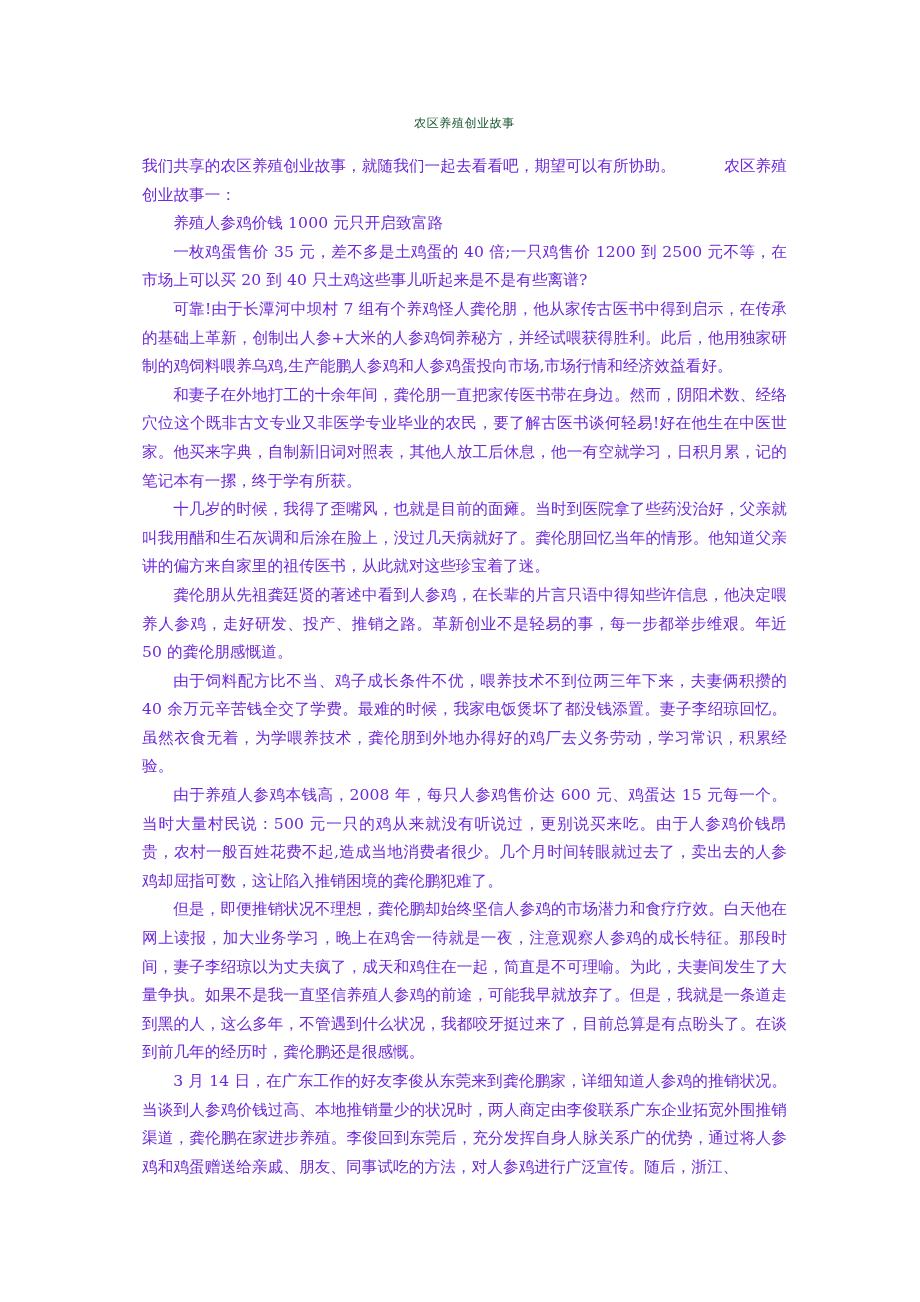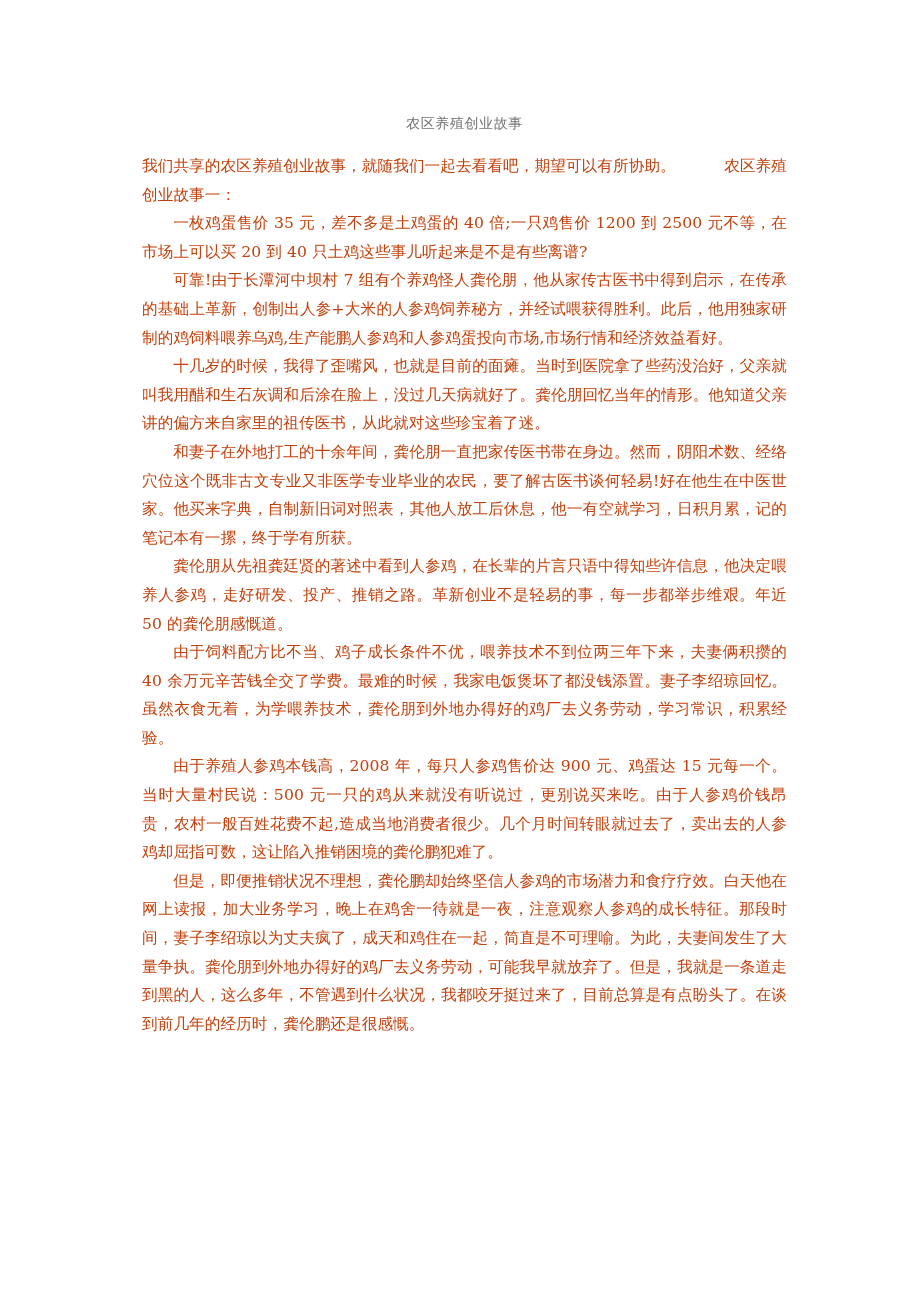--- a/index.html
+++ b/index.html
@@ -22,35 +22,35 @@
     box-sizing: border-box;
   }
   .doc-body {
     position: absolute;
     left: 142px;
     top: 108px;
     width: 645px;
   }
   .doc-title {
     text-align: center;
-    font-size: 14px;
+    font-size: 12px;
     line-height: 30px;
     letter-spacing: 0.6px;
     margin: 0 0 14px 0;
     font-weight: normal;
-    color: #737373;
+    color: #14532d;
   }
   p.para {
     margin: 0;
     font-size: 15.6px;
     line-height: 28.6px;
     text-align: justify;
     text-justify: inter-ideograph;
     letter-spacing: 0.1px;
-    color: #c2410c;
+    color: #6d28d9;
     word-wrap: break-word;
     overflow-wrap: break-word;
   }
   p.indent {
     text-indent: 2em;
   }
   p.noindent {
     text-indent: 0;
   }
   .wide-gap {
@@ -61,33 +61,35 @@
 </head>
 <body>
 
 <div class="page">
   <div class="doc-body">
 
     <h1 class="doc-title">农区养殖创业故事</h1>
 
     <p class="para noindent"><span>我们共享的农区养殖创业故事，就随我们一起去看看吧，期望可以有所协助。</span><span class="wide-gap"></span><span>农区养殖创业故事一：</span></p>
 
+    <p class="para indent">养殖人参鸡价钱 1000 元只开启致富路</p>
 
     <p class="para indent">一枚鸡蛋售价 35 元，差不多是土鸡蛋的 40 倍;一只鸡售价 1200 到 2500 元不等，在市场上可以买 20 到 40 只土鸡这些事儿听起来是不是有些离谱?</p>
 
     <p class="para indent">可靠!由于长潭河中坝村 7 组有个养鸡怪人龚伦朋，他从家传古医书中得到启示，在传承的基础上革新，创制出人参+大米的人参鸡饲养秘方，并经试喂获得胜利。此后，他用独家研制的鸡饲料喂养乌鸡,生产能鹏人参鸡和人参鸡蛋投向市场,市场行情和经济效益看好。</p>
 
 
+    <p class="para indent">和妻子在外地打工的十余年间，龚伦朋一直把家传医书带在身边。然而，阴阳术数、经络穴位这个既非古文专业又非医学专业毕业的农民，要了解古医书谈何轻易!好在他生在中医世家。他买来字典，自制新旧词对照表，其他人放工后休息，他一有空就学习，日积月累，记的笔记本有一摞，终于学有所获。</p>
+
     <p class="para indent">十几岁的时候，我得了歪嘴风，也就是目前的面瘫。当时到医院拿了些药没治好，父亲就叫我用醋和生石灰调和后涂在脸上，没过几天病就好了。龚伦朋回忆当年的情形。他知道父亲讲的偏方来自家里的祖传医书，从此就对这些珍宝着了迷。</p>
-
-    <p class="para indent">和妻子在外地打工的十余年间，龚伦朋一直把家传医书带在身边。然而，阴阳术数、经络穴位这个既非古文专业又非医学专业毕业的农民，要了解古医书谈何轻易!好在他生在中医世家。他买来字典，自制新旧词对照表，其他人放工后休息，他一有空就学习，日积月累，记的笔记本有一摞，终于学有所获。</p>
 
     <p class="para indent">龚伦朋从先祖龚廷贤的著述中看到人参鸡，在长辈的片言只语中得知些许信息，他决定喂养人参鸡，走好研发、投产、推销之路。革新创业不是轻易的事，每一步都举步维艰。年近 50 的龚伦朋感慨道。</p>
 
     <p class="para indent">由于饲料配方比不当、鸡子成长条件不优，喂养技术不到位两三年下来，夫妻俩积攒的 40 余万元辛苦钱全交了学费。最难的时候，我家电饭煲坏了都没钱添置。妻子李绍琼回忆。虽然衣食无着，为学喂养技术，龚伦朋到外地办得好的鸡厂去义务劳动，学习常识，积累经验。</p>
 
-    <p class="para indent">由于养殖人参鸡本钱高，2008 年，每只人参鸡售价达 900 元、鸡蛋达 15 元每一个。当时大量村民说：500 元一只的鸡从来就没有听说过，更别说买来吃。由于人参鸡价钱昂贵，农村一般百姓花费不起,造成当地消费者很少。几个月时间转眼就过去了，卖出去的人参鸡却屈指可数，这让陷入推销困境的龚伦鹏犯难了。</p>
+    <p class="para indent">由于养殖人参鸡本钱高，2008 年，每只人参鸡售价达 600 元、鸡蛋达 15 元每一个。当时大量村民说：500 元一只的鸡从来就没有听说过，更别说买来吃。由于人参鸡价钱昂贵，农村一般百姓花费不起,造成当地消费者很少。几个月时间转眼就过去了，卖出去的人参鸡却屈指可数，这让陷入推销困境的龚伦鹏犯难了。</p>
 
-    <p class="para indent">但是，即便推销状况不理想，龚伦鹏却始终坚信人参鸡的市场潜力和食疗疗效。白天他在网上读报，加大业务学习，晚上在鸡舍一待就是一夜，注意观察人参鸡的成长特征。那段时间，妻子李绍琼以为丈夫疯了，成天和鸡住在一起，简直是不可理喻。为此，夫妻间发生了大量争执。龚伦朋到外地办得好的鸡厂去义务劳动，可能我早就放弃了。但是，我就是一条道走到黑的人，这么多年，不管遇到什么状况，我都咬牙挺过来了，目前总算是有点盼头了。在谈到前几年的经历时，龚伦鹏还是很感慨。</p>
+    <p class="para indent">但是，即便推销状况不理想，龚伦鹏却始终坚信人参鸡的市场潜力和食疗疗效。白天他在网上读报，加大业务学习，晚上在鸡舍一待就是一夜，注意观察人参鸡的成长特征。那段时间，妻子李绍琼以为丈夫疯了，成天和鸡住在一起，简直是不可理喻。为此，夫妻间发生了大量争执。如果不是我一直坚信养殖人参鸡的前途，可能我早就放弃了。但是，我就是一条道走到黑的人，这么多年，不管遇到什么状况，我都咬牙挺过来了，目前总算是有点盼头了。在谈到前几年的经历时，龚伦鹏还是很感慨。</p>
 
+    <p class="para indent">3 月 14 日，在广东工作的好友李俊从东莞来到龚伦鹏家，详细知道人参鸡的推销状况。当谈到人参鸡价钱过高、本地推销量少的状况时，两人商定由李俊联系广东企业拓宽外围推销渠道，龚伦鹏在家进步养殖。李俊回到东莞后，充分发挥自身人脉关系广的优势，通过将人参鸡和鸡蛋赠送给亲戚、朋友、同事试吃的方法，对人参鸡进行广泛宣传。随后，浙江、</p>
 
   </div>
 </div>
 
 </body></html>

